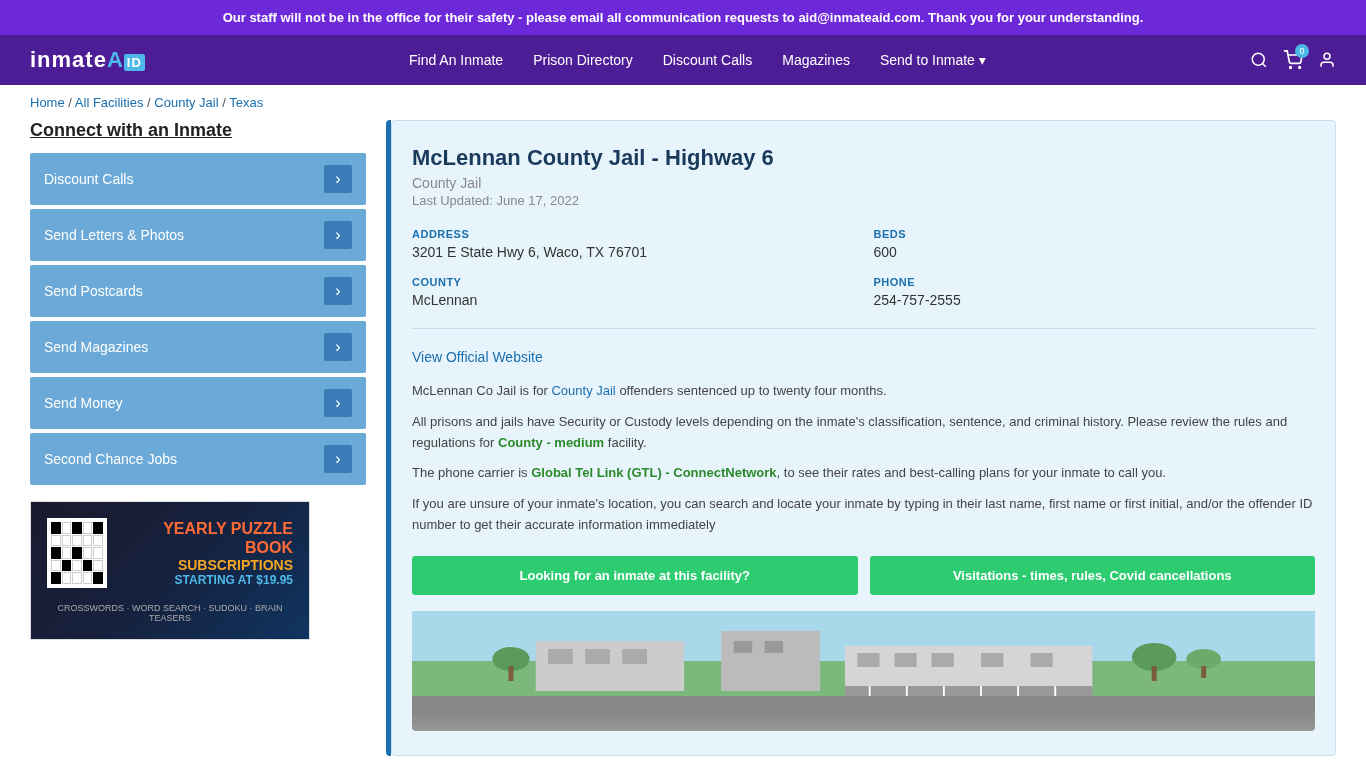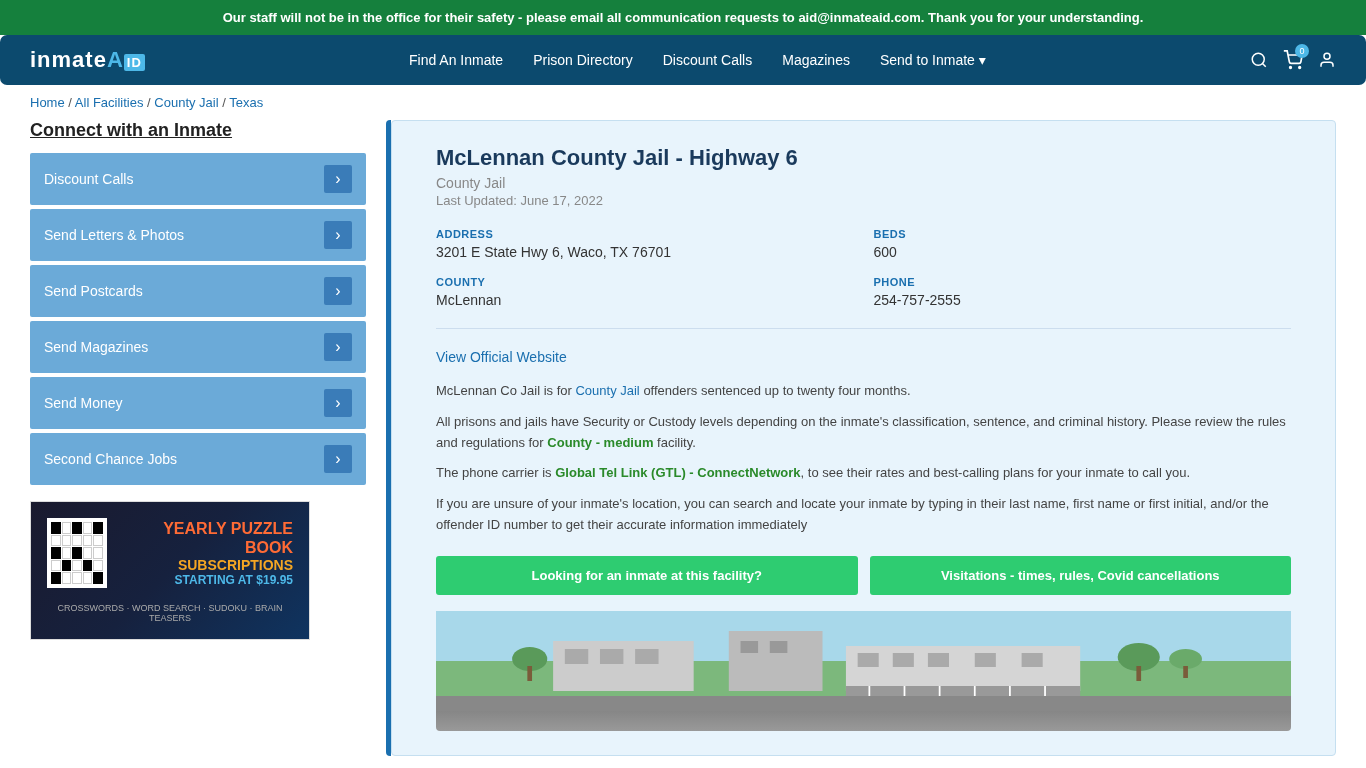--- a/index.html
+++ b/index.html
@@ -1,37 +1,36 @@
 <!DOCTYPE html>
 <html><head>
   <meta charset="utf-8">
   <style>
     * { margin: 0; padding: 0; box-sizing: border-box; }
     body { font-family: Arial, sans-serif; font-size: 14px; color: #333; background: #fff; }
 
     
     .alert-banner {
-      background: #15803d;
+      background: #6d28d9;
       color: #fff;
       text-align: center;
       padding: 10px 20px;
       font-size: 13px;
       font-weight: bold;
       white-space: nowrap;
       overflow: hidden;
     }
 
     
     .header {
-      background: #0c4a6e;
+      background: #4c1d95;
       padding: 12px 30px;
       display: flex;
       align-items: center;
       justify-content: space-between;
-      border-radius: 7px;
     }
     .logo {
       display: flex;
       align-items: center;
     }
     .logo-text {
       color: #fff;
       font-size: 22px;
       font-weight: bold;
       letter-spacing: 1px;
@@ -142,21 +141,21 @@
     .ad-sub { color: #f5a623; font-size: 14px; font-weight: bold; }
     .ad-price { color: #4db8e8; font-size: 12px; font-weight: bold; }
     .ad-desc { color: #aaa; font-size: 9px; margin-top: 15px; }
 
     
     .content { flex: 1; }
     .facility-card {
       background: #e8f4fc;
       border: 1px solid #c5dff0;
       border-radius: 4px;
-      padding: 24px 44px;
+      padding: 24px 20px;
       margin-bottom: 0;
     }
     .facility-name {
       font-size: 22px;
       font-weight: bold;
       color: #1a3a5c;
       margin-bottom: 4px;
     }
     .facility-type {
       color: #888;

